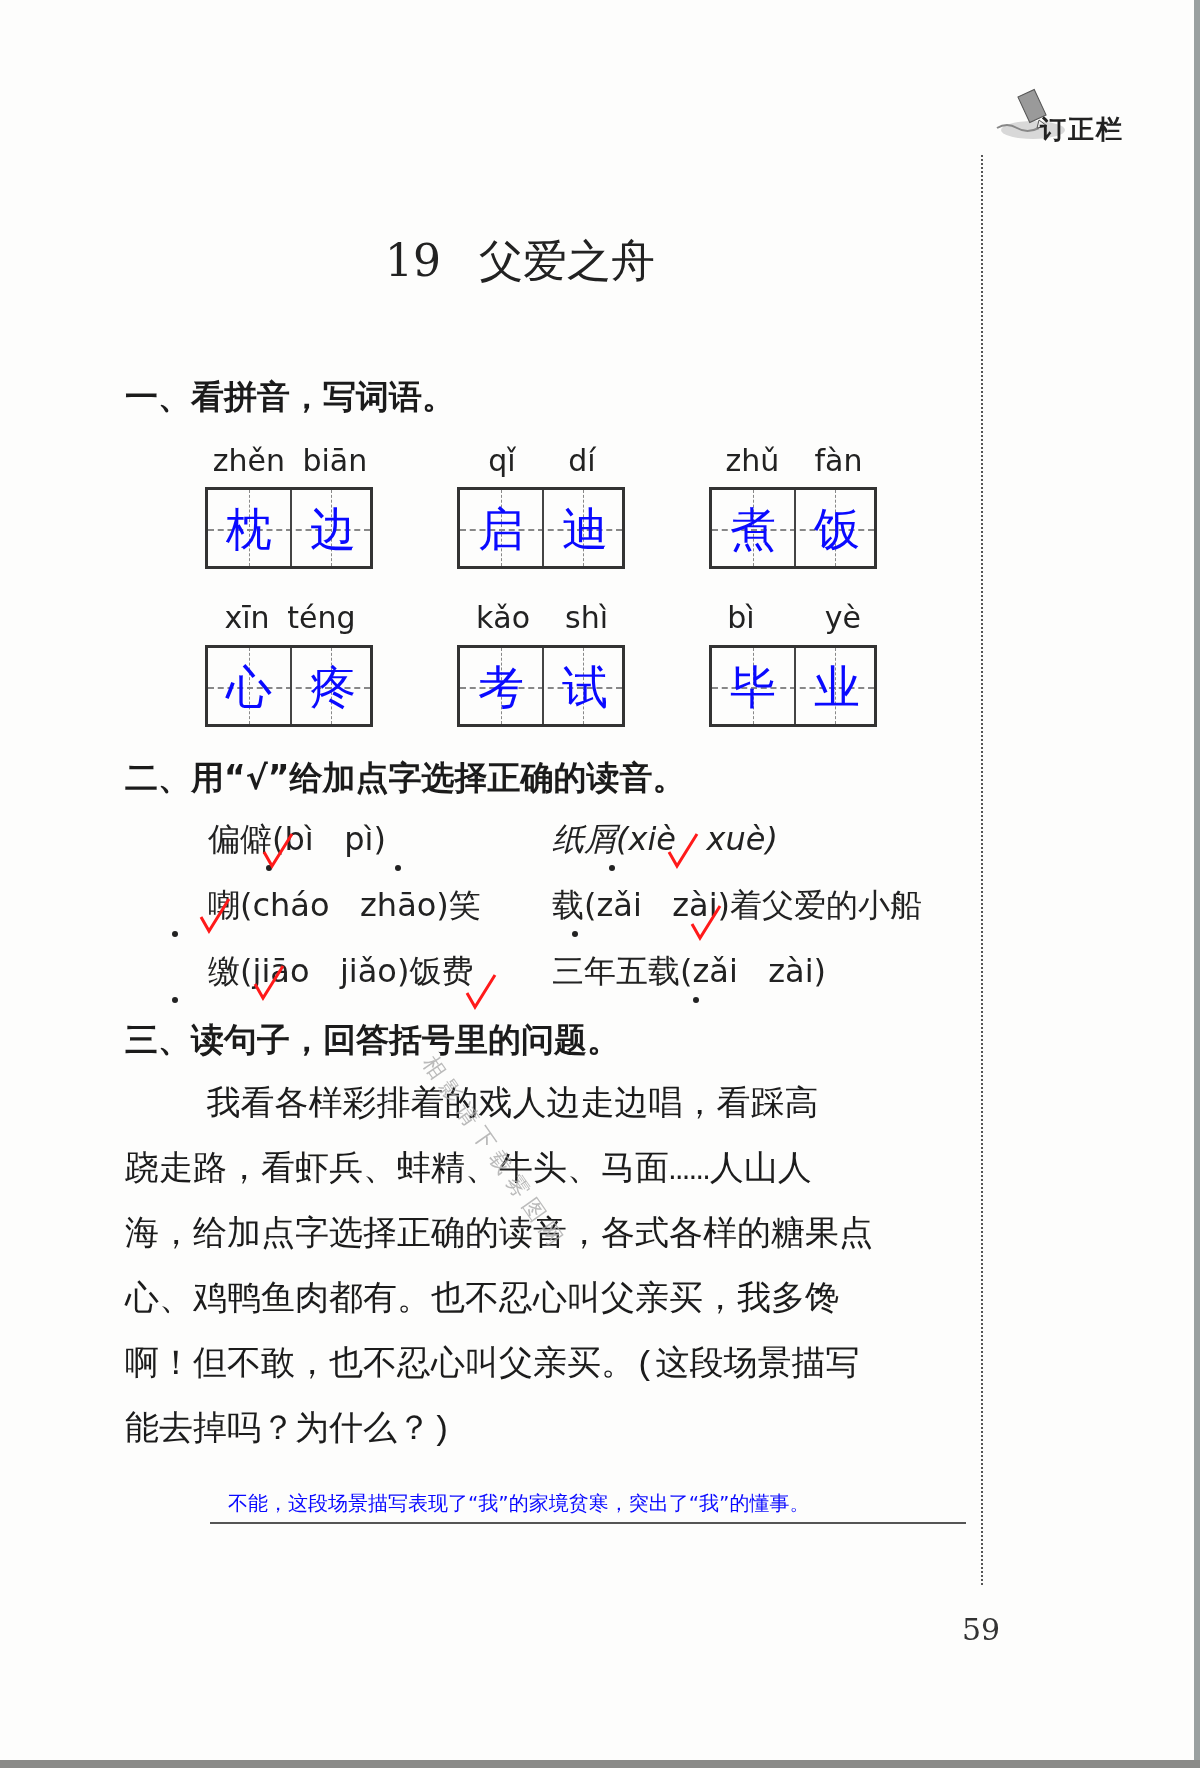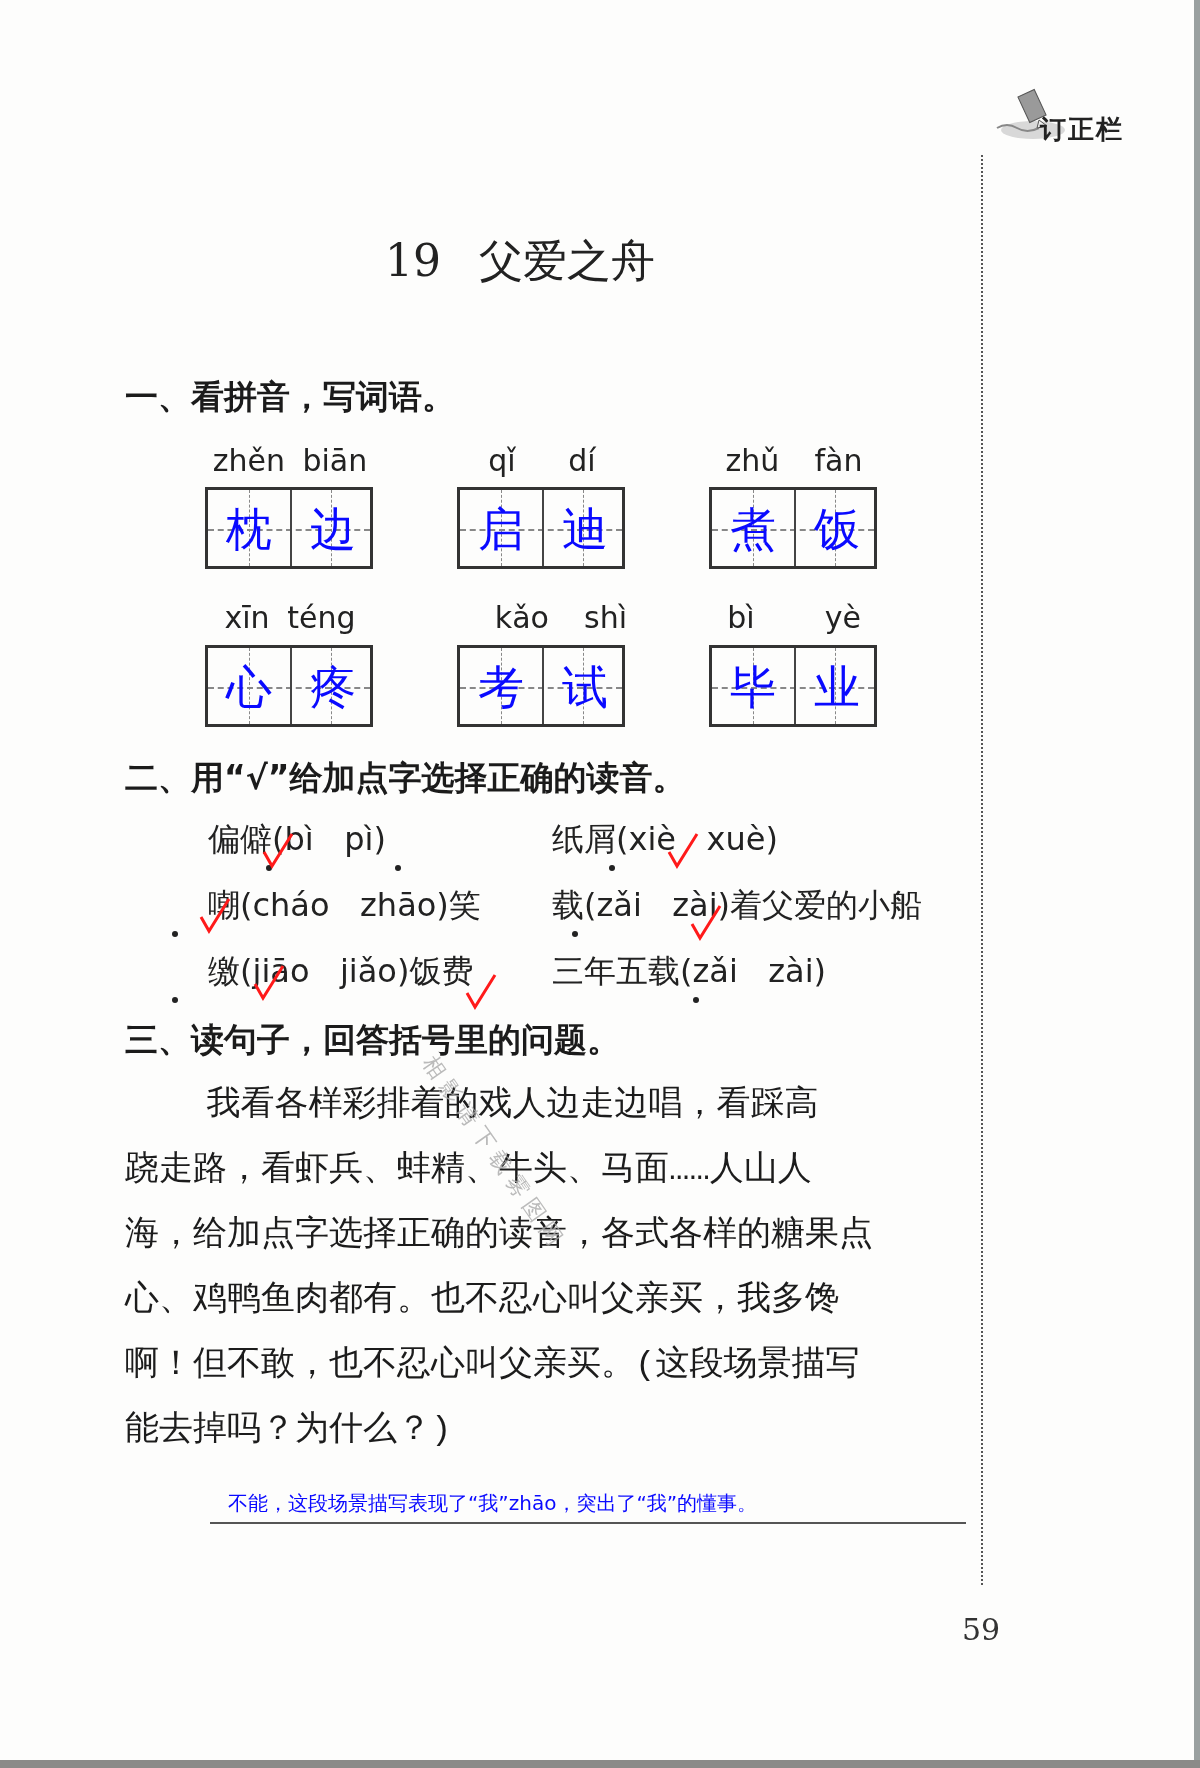--- a/index.html
+++ b/index.html
@@ -73,21 +73,21 @@
 <div class="box" style="left:709px; top:487px;">
   <div class="vd1"></div>
     <div class="vd2"></div>
     <div class="hd"></div>
     <div class="mid"></div>
   <div class="c c1">煮</div>
   <div class="c c2">饭</div>
 </div>
 
 <div class="py" style="left:205px; top:600px;">xīn téng</div>
-<div class="py" style="left:457px; top:600px;text-align:right;">kǎo  shì</div>
+<div class="py" style="left:457px; top:600px;">kǎo  shì</div>
 <div class="py" style="left:709px; top:600px;">bì    yè</div>
 
 <div class="box" style="left:205px; top:645px;">
   <div class="vd1"></div>
     <div class="vd2"></div>
     <div class="hd"></div>
     <div class="mid"></div>
   <div class="c c1">心</div>
   <div class="c c2">疼</div>
 </div>
@@ -104,21 +104,21 @@
     <div class="vd2"></div>
     <div class="hd"></div>
     <div class="mid"></div>
   <div class="c c1">毕</div>
   <div class="c c2">业</div>
 </div>
 
 <div class="h" style="top:756px;">二、用“√”给加点字选择正确的读音。</div>
 
 <div class="row" style="left:208px; top:818px;">偏僻(bì   pì)</div>
-<div class="row" style="left:552px; top:818px;">纸屑(xiè   xuè)</div>
+<div class="row" style="left:552px; top:818px;font-style:italic;">纸屑(xiè   xuè)</div>
 <div class="row" style="left:208px; top:884px;">嘲(cháo   zhāo)笑</div>
 <div class="row" style="left:552px; top:884px;">载(zǎi   zài)着父爱的小船</div>
 <div class="row" style="left:208px; top:950px;">缴(jiāo   jiǎo)饭费</div>
 <div class="row" style="left:552px; top:950px;">三年五载(zǎi   zài)</div>
 
 <div class="dot" style="left:266px; top:865px;"></div>
 <div class="dot" style="left:395px; top:865px;"></div>
 <div class="dot" style="left:609px; top:865px;"></div>
 <div class="dot" style="left:173px; top:931px; left:172px;"></div>
 <div class="dot" style="left:572px; top:931px;"></div>
@@ -146,18 +146,18 @@
 
 <div class="h" style="top:1018px;">三、读句子，回答括号里的问题。</div>
 
 <div class="para" style="top:1080px;">    我看各样彩排着的戏人边走边唱，看踩高</div>
 <div class="para" style="top:1145px;">跷走路，看虾兵、蚌精、牛头、马面……人山人</div>
 <div class="para" style="top:1210px;">海，给加点字选择正确的读音，各式各样的糖果点</div>
 <div class="para" style="top:1275px;">心、鸡鸭鱼肉都有。也不忍心叫父亲买，我多馋</div>
 <div class="para" style="top:1340px;">啊！但不敢，也不忍心叫父亲买。(这段场景描写</div>
 <div class="para" style="top:1405px;">能去掉吗？为什么？)</div>
 
-<div class="answer">不能，这段场景描写表现了“我”zhāo，突出了“我”的懂事。</div>
+<div class="answer">不能，这段场景描写表现了“我”的家境贫寒，突出了“我”的懂事。</div>
 <div class="answer-line"></div>
 
 <div class="watermark">相 影 请 下 载 雾 图 网</div>
 
 <div class="pagenum">59</div>
 
 </body></html>

